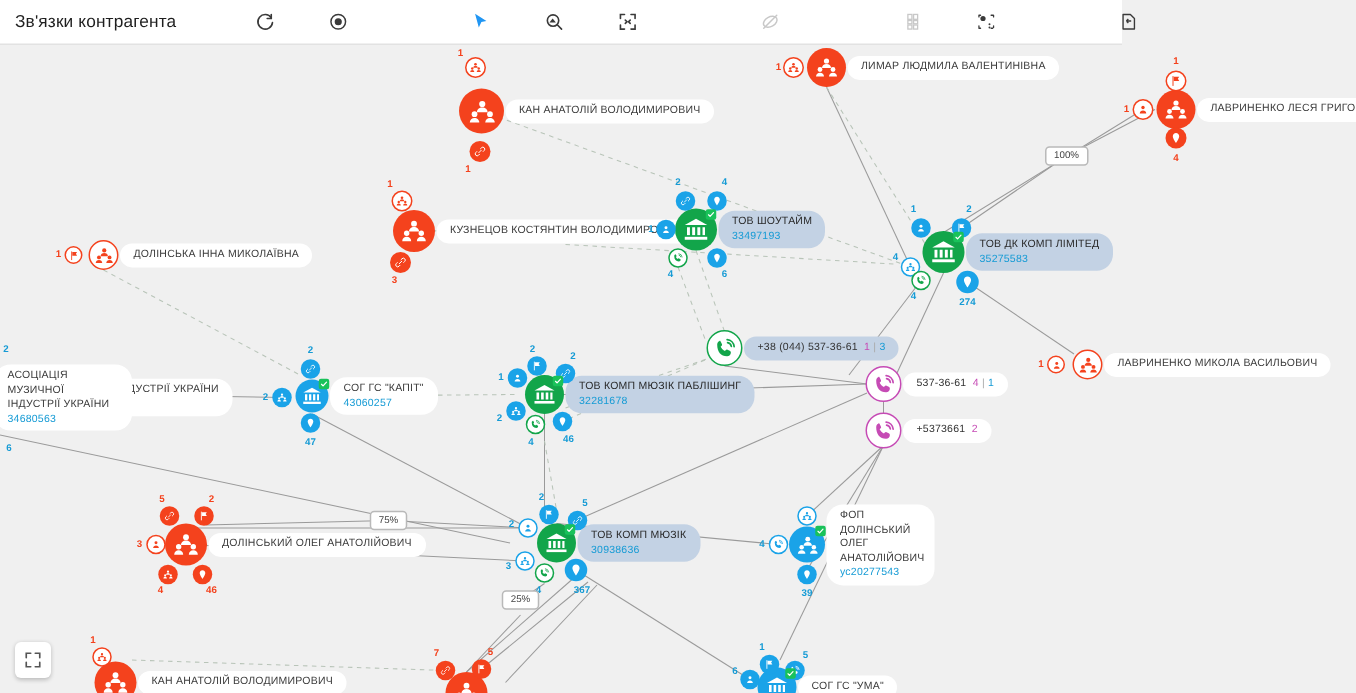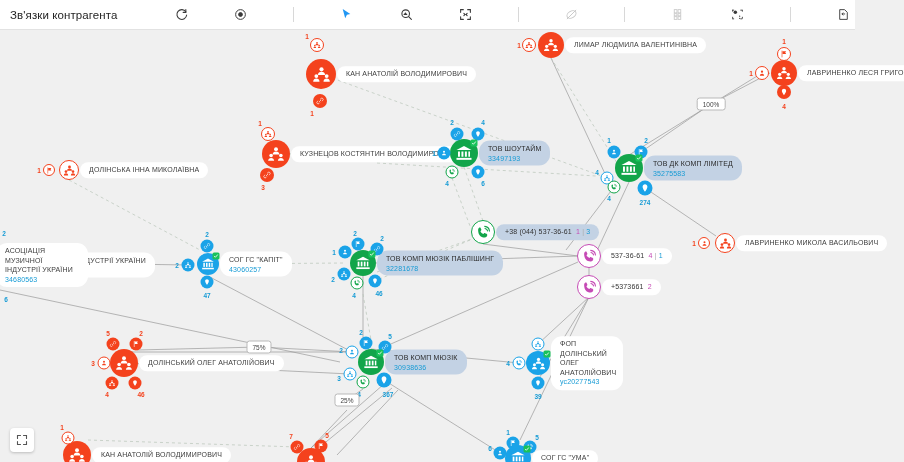--- a/index.html
+++ b/index.html
@@ -7,21 +7,21 @@
     margin: 0; padding: 0;
     width: 904px; height: 462px;
     overflow: hidden;
     font-family: "Liberation Sans", sans-serif;
     background: #f0f0f0;
   }
   #app { position: relative; width: 904px; height: 462px; background: #f0f0f0; }
 
   
   #toolbar {
-    position: absolute; left: 0; top: 0; width: 855px; height: 30px;
+    position: absolute; left: 0; top: 0; width: 748px; height: 30px;
     background: #ffffff; border-bottom: 1px solid #e2e2e2;
     display: flex; align-items: center; padding-left: 10px;
     z-index: 50;
     gap: 36px;
   }
   #toolbar-title {
     font-size: 11.5px; color: #1f1f1f; font-weight: 400;
     letter-spacing: .1px; white-space: nowrap; margin-right: 16px;
   }
   .tb-btn {

